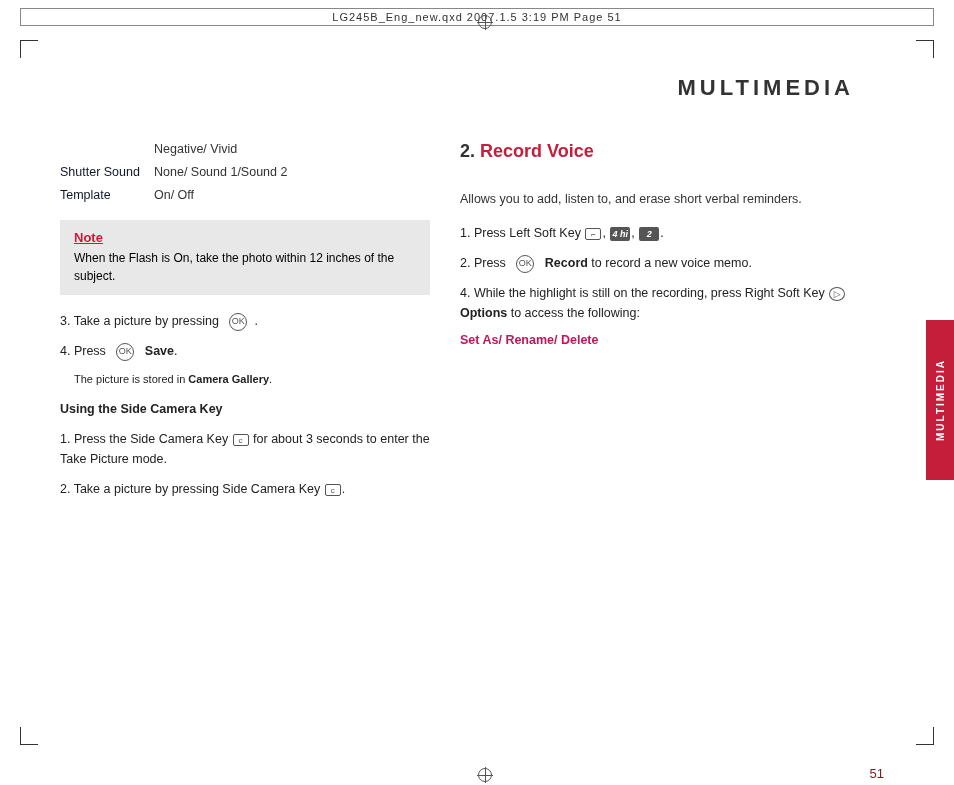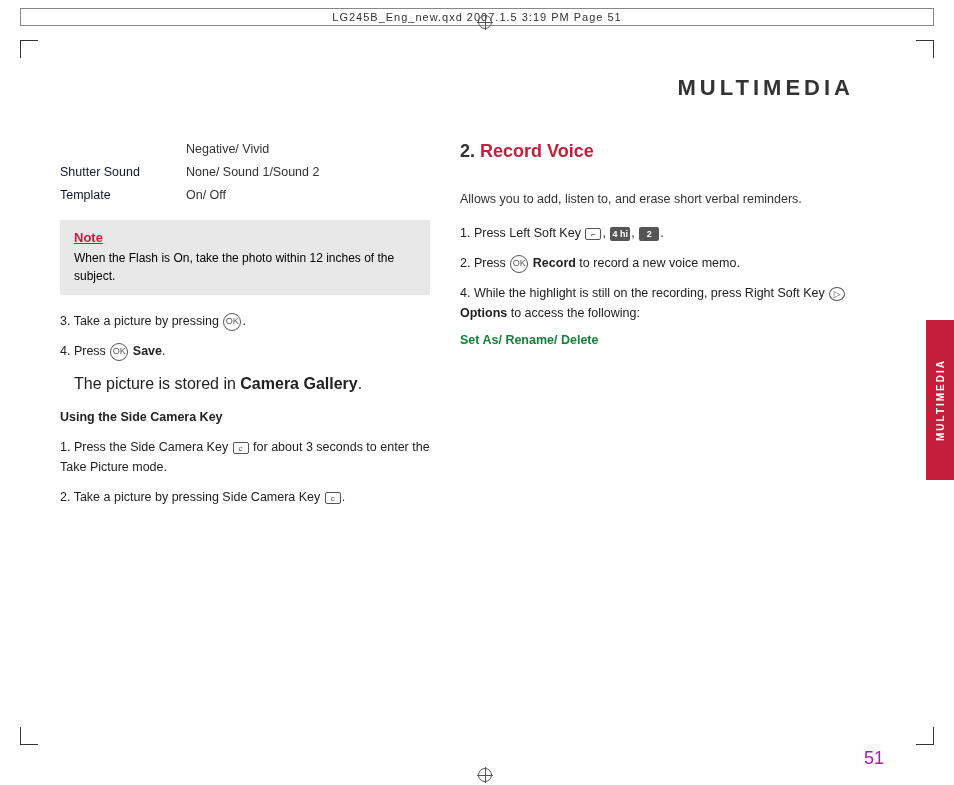--- a/index.html
+++ b/index.html
@@ -111,21 +111,21 @@
       flex-shrink: 0;
     }
 
     
     .table-section {
       margin-bottom: 16px;
     }
 
     .table-row {
       display: flex;
-      gap: 36px;
+      gap: 4px;
       margin-bottom: 4px;
       font-size: 12.5px;
       line-height: 1.5;
     }
 
     .table-label {
       color: #0f172a;
       font-weight: normal;
       min-width: 90px;
     }
@@ -158,37 +158,37 @@
 
     
     .step {
       margin-bottom: 10px;
       font-size: 12.5px;
       line-height: 1.6;
     }
 
     .step-indent {
       margin-left: 14px;
-      font-size: 16px;
+      font-size: 11px;
       line-height: 1.6;
       margin-bottom: 10px;
     }
 
     
     .icon-ok {
       display: inline-block;
       width: 18px;
       height: 18px;
       border: 1.5px solid #555;
       border-radius: 50%;
       text-align: center;
       line-height: 15px;
       font-size: 9px;
       vertical-align: middle;
-      margin: 0 1px;
+      margin: 0 7px;
       color: #555;
     }
 
     .icon-small {
       display: inline-block;
       width: 16px;
       height: 12px;
       border: 1px solid #555;
       border-radius: 2px;
       vertical-align: middle;
@@ -205,20 +205,21 @@
       color: #fff;
       font-size: 9px;
       font-weight: bold;
       width: 20px;
       height: 14px;
       text-align: center;
       line-height: 14px;
       vertical-align: middle;
       margin: 0 1px;
       border-radius: 2px;
+      font-style: italic;
     }
 
     
     .right-column {
       flex: 1;
     }
 
     .section-title {
       font-size: 18px;
       font-weight: bold;
@@ -257,24 +258,24 @@
       font-weight: bold;
       letter-spacing: 2px;
       writing-mode: vertical-rl;
       transform: rotate(180deg);
       text-transform: uppercase;
     }
 
     
     .page-number {
       position: absolute;
-      bottom: 16px;
+      bottom: 4px;
       right: 70px;
-      font-size: 18px;
-      color: #a21caf;
+      font-size: 13px;
+      color: #7f1d1d;
     }
 
     
     .bottom-crosshair {
       position: absolute;
       bottom: 18px;
       left: 50%;
       transform: translateX(-50%);
     }
 
@@ -283,21 +284,21 @@
       position: absolute;
       top: 14px;
       left: 50%;
       transform: translateX(-50%);
     }
 
     .set-as-line {
       font-size: 12.5px;
       font-weight: bold;
       margin-top: 6px;
-      color: #15803d;
+      color: #be185d;
     }
 
     
     .icon-arrow {
       display: inline-block;
       width: 16px;
       height: 14px;
       border: 1px solid #555;
       border-radius: 50%;
       vertical-align: middle;

